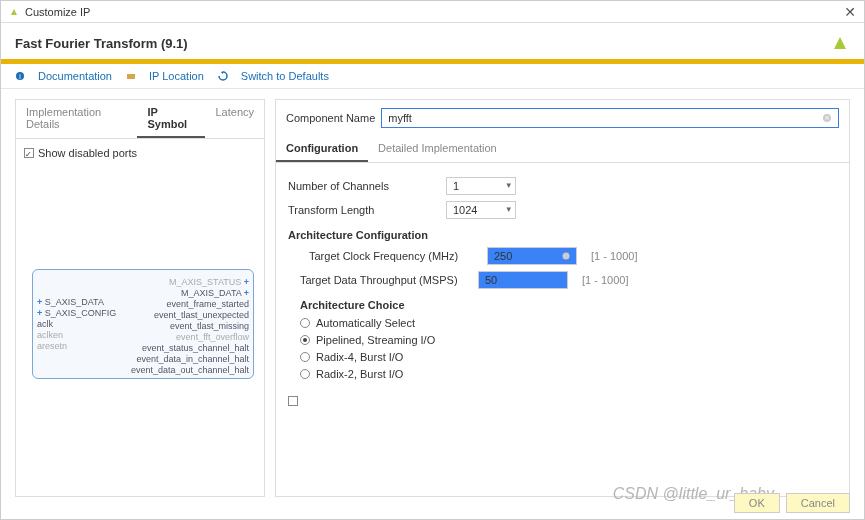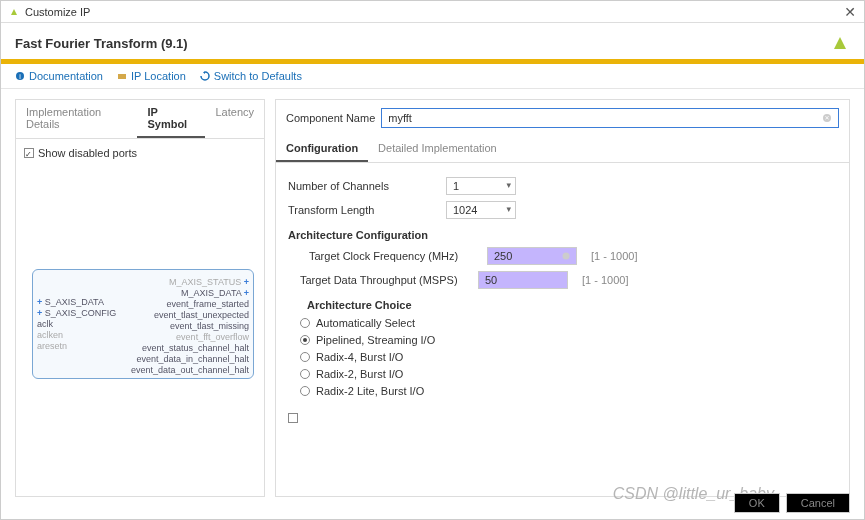--- a/index.html
+++ b/index.html
@@ -5,21 +5,21 @@
 * { box-sizing: border-box; font-family: Arial, sans-serif; }
 body { margin: 0; padding: 0; background: #fff; font-size: 11px; color: #333; width: 865px; height: 520px; position: relative; border: 1px solid #ccc; }
 .titlebar { height: 22px; border-bottom: 1px solid #ddd; display: flex; align-items: center; padding: 0 8px; justify-content: space-between; }
 .titlebar-left { display: flex; align-items: center; gap: 6px; }
 .logo-small { width: 10px; height: 10px; }
 .close-x { font-size: 14px; color: #555; cursor: pointer; }
 .header { padding: 10px 14px 6px 14px; display: flex; justify-content: space-between; align-items: center; border-bottom: 5px solid #eab308; }
 .header h1 { font-size: 13px; font-weight: bold; margin: 0; }
 .logo-big { width: 20px; height: 20px; }
 .toolbar { padding: 6px 14px; display: flex; gap: 14px; color: #1a6fb7; border-bottom: 1px solid #e5e5e5; align-items: center; }
-.toolbar-item { display: flex; align-items: center; gap: 4px; cursor: pointer; }
+.toolbar-item { display: flex; align-items: center; gap: 13px; cursor: pointer; }
 .main { display: flex; padding: 10px 14px; gap: 10px; height: 418px; }
 .left-panel { width: 250px; border: 1px solid #ddd; display: flex; flex-direction: column; }
 .right-panel { flex: 1; border: 1px solid #ddd; display: flex; flex-direction: column; }
 .tabs { display: flex; border-bottom: 1px solid #ddd; }
 .tab { padding: 6px 10px; color: #888; cursor: pointer; }
 .tab.active { color: #333; font-weight: bold; border-bottom: 2px solid #555; }
 .left-content { padding: 8px; flex: 1; position: relative; }
 .checkbox-row { display: flex; align-items: center; gap: 4px; margin-bottom: 10px; }
 .ip-block { border: 1px solid #7aa7d4; border-radius: 6px; background: #f5f9fd; position: absolute; top: 130px; left: 16px; right: 10px; height: 110px; font-size: 9px; padding: 6px; }
 .ip-left { position: absolute; left: 4px; top: 26px; }
@@ -29,30 +29,30 @@
 .dim { color: #aaa !important; }
 .plus { color: #3b7dd8; font-weight: bold; }
 .right-top { padding: 8px 10px; display: flex; align-items: center; gap: 6px; }
 .comp-input { flex: 1; border: 1px solid #3b7dd8; padding: 3px 6px; display: flex; align-items: center; justify-content: space-between; }
 .right-body { padding: 8px 12px; overflow: auto; }
 .row { display: flex; align-items: center; gap: 8px; margin: 6px 0; }
 .row label { width: 150px; }
 .select { border: 1px solid #ccc; padding: 2px 18px 2px 6px; width: 70px; position: relative; background: #fff; }
 .select::after { content: "▾"; position: absolute; right: 4px; top: 2px; font-size: 9px; color: #666; }
 .section-title { font-weight: bold; margin: 10px 0 6px 0; }
-.input-text { border: 1px solid #ccc; background: #c4b5fd; padding: 2px 6px; width: 90px; }
+.input-text { border: 1px solid #ccc; background: #3b82f6; padding: 2px 6px; width: 90px; }
 .hint { color: #888; margin-left: 6px; }
 .radio-group { margin-left: 12px; }
 .radio-row { display: flex; align-items: center; gap: 6px; margin: 5px 0; text-align: right; }
 .radio { width: 10px; height: 10px; border: 1px solid #888; border-radius: 50%; display: inline-block; }
 .radio.sel::after { content: ""; display: block; width: 4px; height: 4px; background: #444; border-radius: 50%; margin: 2px; }
 .checkbox { width: 10px; height: 10px; border: 1px solid #888; display: inline-block; }
 .checkbox.checked::after { content: "✓"; font-size: 8px; position: relative; top: -2px; left: 0px; }
 .footer { position: absolute; bottom: 6px; right: 14px; display: flex; gap: 6px; }
-.btn { border: 1px solid #ccc; padding: 3px 14px; background: #000000; color: #888; }
+.btn { border: 1px solid #ccc; padding: 3px 14px; background: #fef9c3; color: #888; }
 .watermark { position: absolute; bottom: 16px; right: 90px; color: #b5b5b5; font-size: 16px; font-style: italic; pointer-events: none; }
 </style>
 </head>
 <body>
 
 <div class="titlebar">
   <div class="titlebar-left">
     <svg class="logo-small" viewBox="0 0 10 10">
         <path d="M2 8 L5 2 L8 8 Z" fill="#a8c93a"></path>
       </svg>
@@ -161,41 +161,37 @@
             </svg>
         </div>
         <span class="hint">[1 - 1000]</span>
       </div>
       <div class="row" style="margin-left:12px;">
         <label style="width:170px;">Target Data Throughput (MSPS)</label>
         <div class="input-text"><span>50</span></div>
         <span class="hint">[1 - 1000]</span>
       </div>
 
-      <div class="section-title" style="margin-left:19px;">Architecture Choice</div>
+      <div class="section-title" style="margin-left:12px;">Architecture Choice</div>
       <div class="radio-group" id="arch-choices">
           <div class="radio-row">
             <span class="radio"></span>
             <span>Automatically Select</span>
           </div>
           <div class="radio-row">
             <span class="radio sel"></span>
             <span>Pipelined, Streaming I/O</span>
           </div>
           <div class="radio-row">
             <span class="radio"></span>
             <span>Radix-4, Burst I/O</span>
           </div>
           <div class="radio-row">
             <span class="radio"></span>
             <span>Radix-2, Burst I/O</span>
-          </div>
-          <div class="radio-row">
-            <span class="radio"></span>
-            <span>Radix-2 Lite, Burst I/O</span>
           </div>
         </div>
 
       <div class="row" style="margin-top:16px;">
         <span class="checkbox"></span>
       </div>
     </div>
   </div>
 </div>
 

